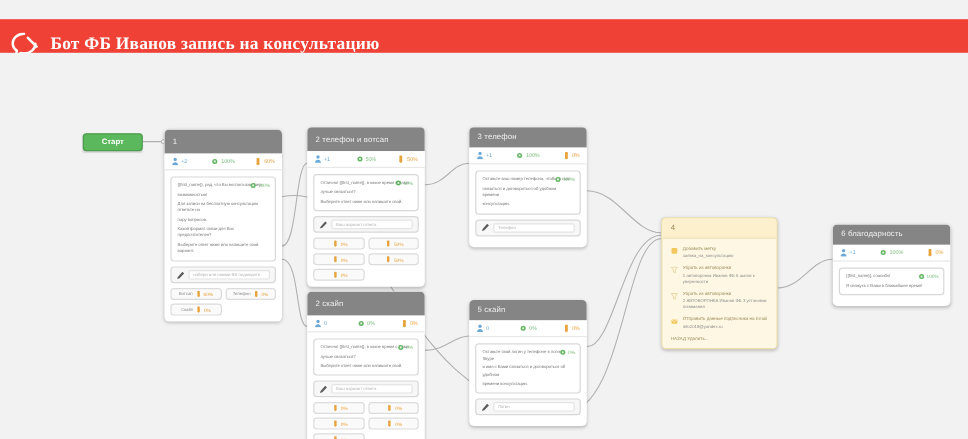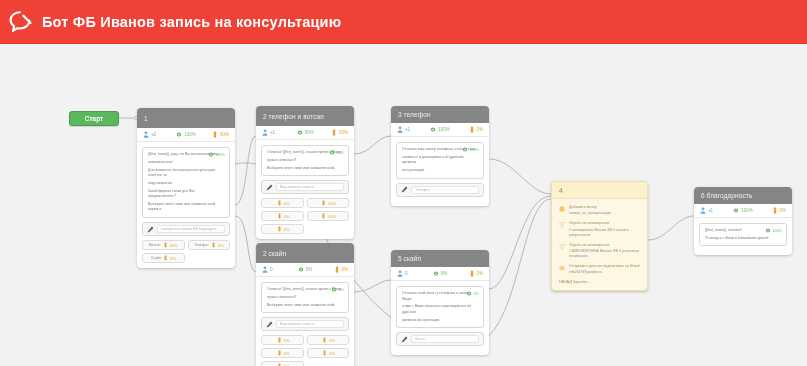--- a/index.html
+++ b/index.html
@@ -6,25 +6,26 @@
   html, body {
     width: 807px; height: 366px;
     font-family: "Liberation Sans", sans-serif;
     background: #f2f2f2;
     overflow: hidden;
   }
   #app { position: relative; width: 807px; height: 366px; }
 
   
   .header {
-    position: absolute; left: 0; top: 0;
+    position: absolute; left: 0; top: 16px;
     width: 807px; height: 44px;
     background: #ef4136;
     display: flex; align-items: center;
     border-bottom: 1px solid #d6382e;
+    font-family: Liberation Serif, serif;
   }
   .logo { width: 42px; display: flex; align-items: center; justify-content: center; }
   .logo svg { display: block; }
   .header-title {
     color: #ffffff; font-size: 14.5px; font-weight: bold;
     letter-spacing: .2px; white-space: nowrap;
   }
 
   
   .canvas { position: absolute; left: 0; top: 44px; width: 807px; height: 322px; background: #f2f2f2; overflow: hidden; }

